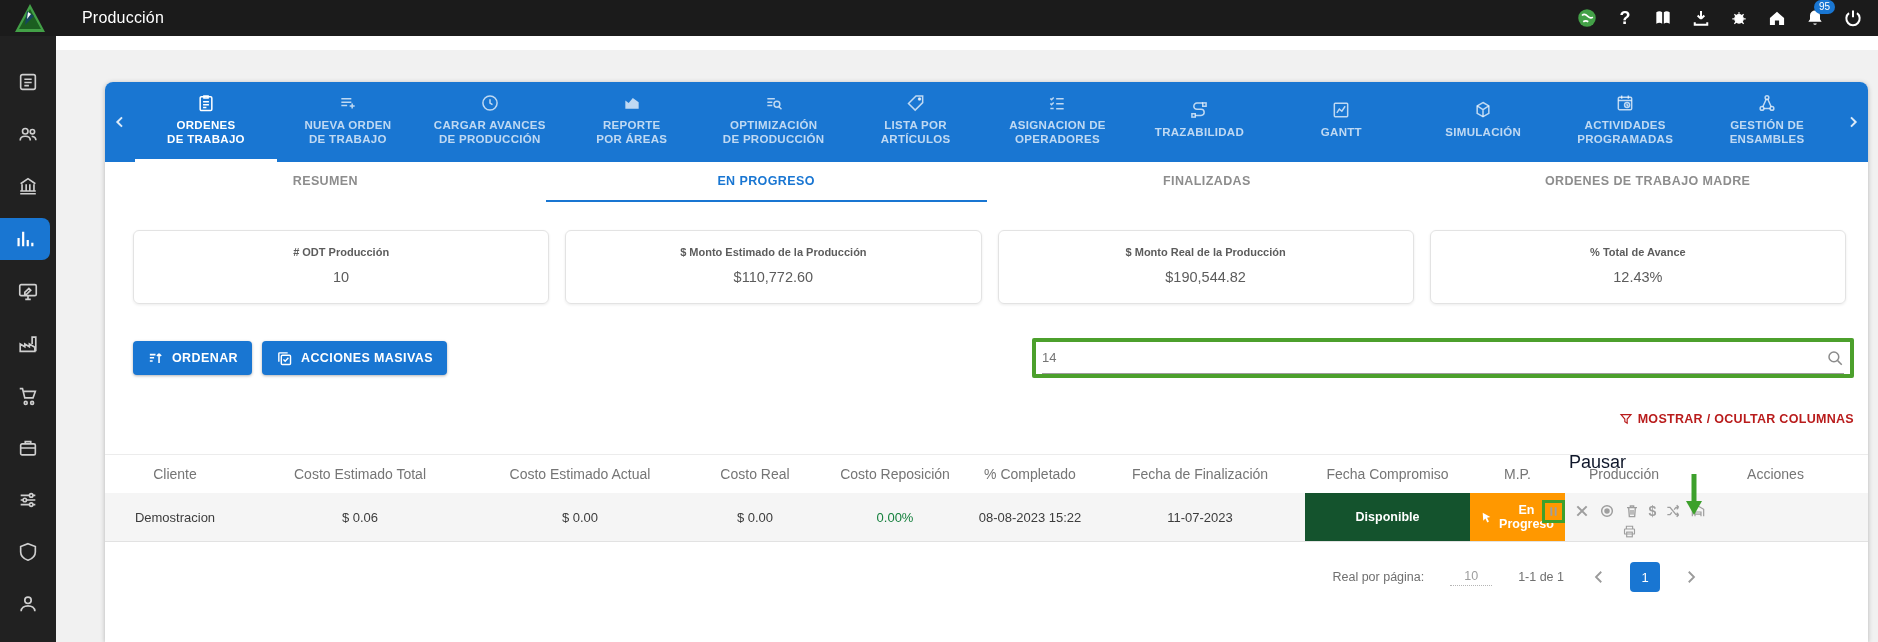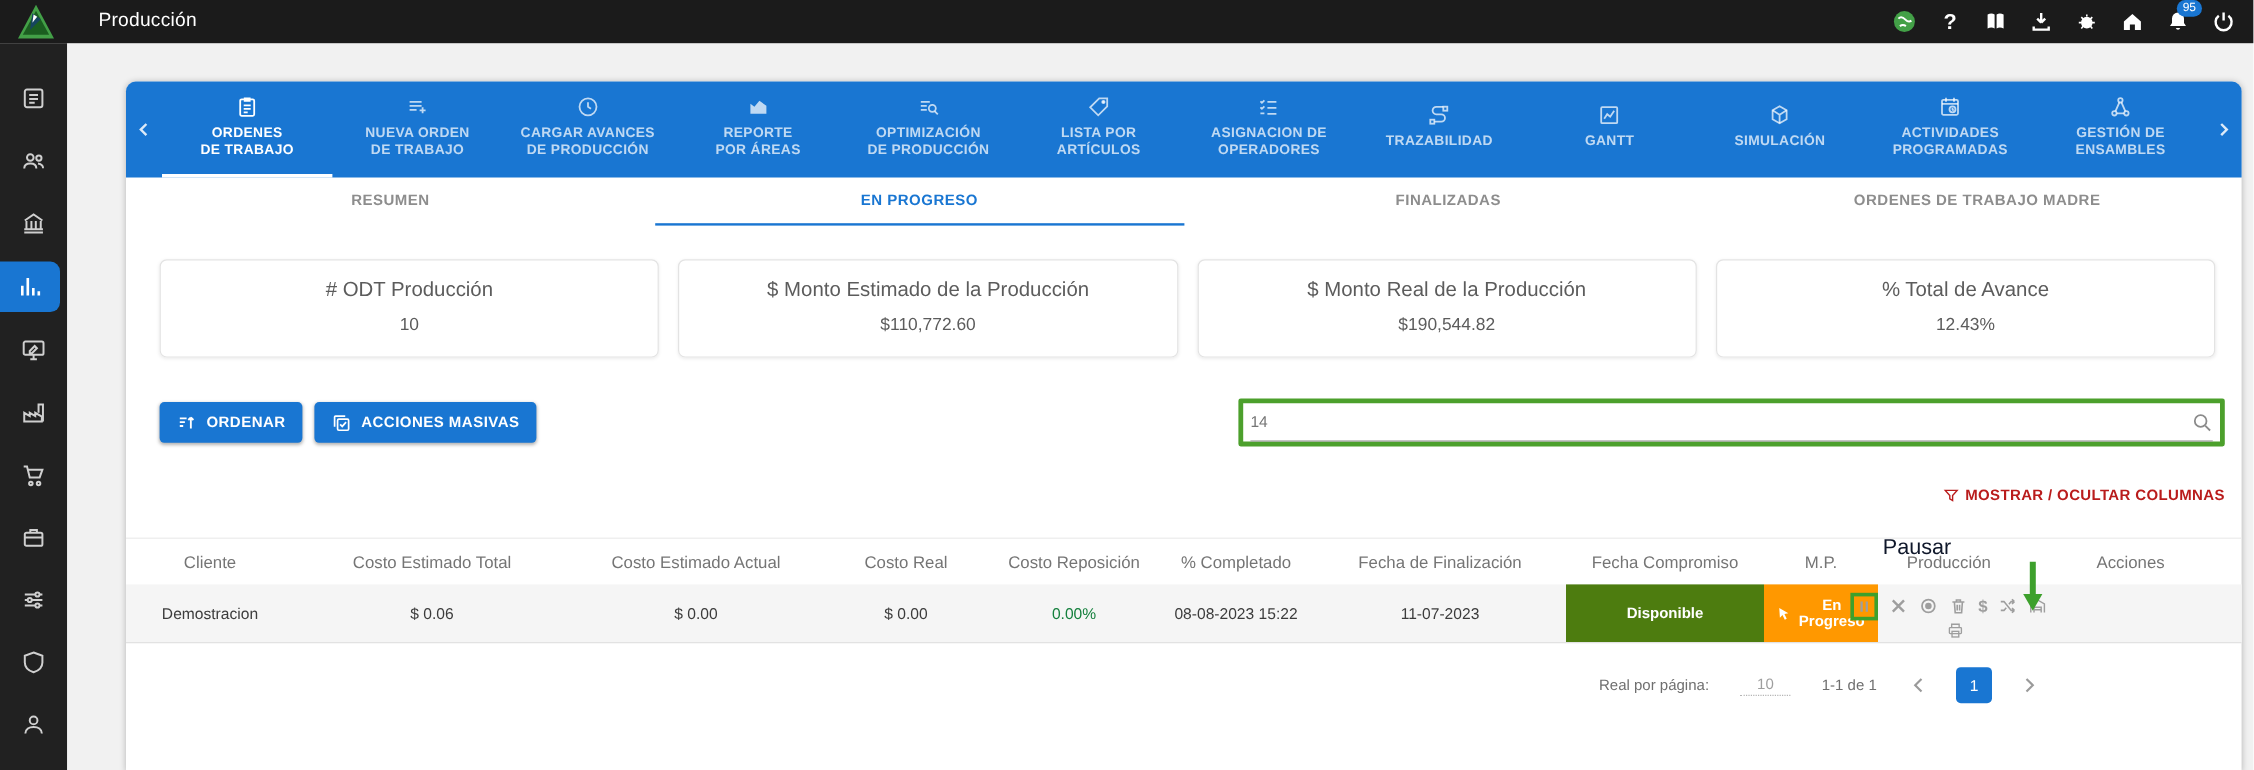--- a/index.html
+++ b/index.html
@@ -21,21 +21,21 @@
 
   
   .app { display:flex; height:606px; }
   .sidebar { width:56px; background:#212121; display:flex; flex-direction:column;
     align-items:center; padding-top:26px; flex:0 0 auto; }
   .side-item { width:40px; height:40px; margin-bottom:12px; display:flex;
     align-items:center; justify-content:center; color:#cfcfcf; cursor:pointer; }
   .side-item svg { width:22px; height:22px; }
   .side-item.active { width:50px; height:42px; align-self:flex-start;
     border-radius:0 8px 8px 0; background:#1976d2; color:#fff; }
-  .main { flex:1; background:#f1f1f1; position:relative; }
+  .main { flex:1; background:#f1f1f1; position:relative;margin-top:14px; }
   .card { position:absolute; left:49px; right:10px; top:32px; bottom:0;
     background:#fff; border-radius:8px 8px 0 0; box-shadow:0 1px 5px rgba(0,0,0,.25); }
 
   
   .tabbar { height:80px; background:#1976d2; border-radius:8px 8px 0 0;
     display:flex; align-items:stretch; color:rgba(255,255,255,.72); }
   .tab-scroll { width:30px; display:flex; align-items:center; justify-content:center;
     color:rgba(255,255,255,.85); cursor:pointer; }
   .tab-scroll svg { width:16px; height:16px; }
   .tab { flex:1 1 0; min-width:0; display:flex; flex-direction:column; align-items:center;
@@ -49,21 +49,21 @@
   .subtabs { display:flex; height:40px; }
   .subtab { flex:1; display:flex; align-items:center; justify-content:center;
     font-size:12.5px; font-weight:bold; letter-spacing:.4px; color:#8d8d8d;
     border-bottom:2px solid transparent; cursor:pointer; }
   .subtab.active { color:#1976d2; border-bottom-color:#1976d2; }
 
   
   .stats { display:flex; gap:16px; padding:28px 22px 0 28px; }
   .stat-card { flex:1; border:1px solid #e3e3e3; border-radius:6px;
     box-shadow:0 1px 3px rgba(0,0,0,.08); padding:15px 10px 18px; text-align:center; }
-  .stat-title { font-size:17px; font-weight:normal; color:#5c5c5c; margin-bottom:11px; }
+  .stat-title { font-size:11px; font-weight:bold; color:#5c5c5c; margin-bottom:11px; }
   .stat-value { font-size:14.5px; color:#5c5c5c; }
 
   
   .toolbar { display:flex; align-items:center; padding:34px 14px 0 28px; }
   .btn { background:#1976d2; color:#fff; border:none; border-radius:4px;
     font-family:inherit; font-size:12.5px; font-weight:bold; letter-spacing:.4px;
     height:34px; padding:0 14px; display:flex; align-items:center; gap:8px;
     margin-right:10px; cursor:pointer; box-shadow:0 1px 3px rgba(0,0,0,.3); }
   .btn svg { width:17px; height:17px; }
   .search-wrap { margin-left:auto; width:822px; height:40px; border:4px solid #4ca02c;
@@ -85,21 +85,21 @@
   .grid { display:grid;
     grid-template-columns:140px 230px 210px 140px 140px 130px 210px 165px 95px 118px 1fr;
     align-items:center; }
   .thead { margin-top:24px; padding:11px 0; color:#757575; font-size:14px;
     text-align:center; border-top:1px solid #ececec; }
   .trow { background:#f5f5f5; border-bottom:1px solid #e2e2e2; font-size:13px;
     color:#3c3c3c; text-align:center; min-height:48px; }
   .trow > div { display:flex; align-items:center; justify-content:center; height:48px; }
   .pct-red { color:#15803d; }
   .cell-badge { color:#fff; font-size:12.5px; font-weight:bold; }
-  .badge-green { background:#4d7c0f; }
+  .badge-green { background:#14532d; }
   .badge-orange { background:#ff9800; display:flex; gap:5px; align-items:center; }
   .badge-orange .cursor { width:13px; height:13px; }
   .badge-orange .txt { width:58px; line-height:1.15; }
   .actions-cell { flex-direction:column; gap:1px; padding-top:4px; }
   .actions-row { display:flex; align-items:center; gap:9px; color:#9e9e9e; }
   .actions-row svg { width:16px; height:16px; cursor:pointer; }
   .dollar-glyph { font-size:14px; font-weight:bold; cursor:pointer; }
   .pause-box { border:3px solid #3da02c; width:23px; height:23px; display:flex;
     align-items:center; justify-content:center; }
   .pause-box svg { width:13px; height:13px; }

